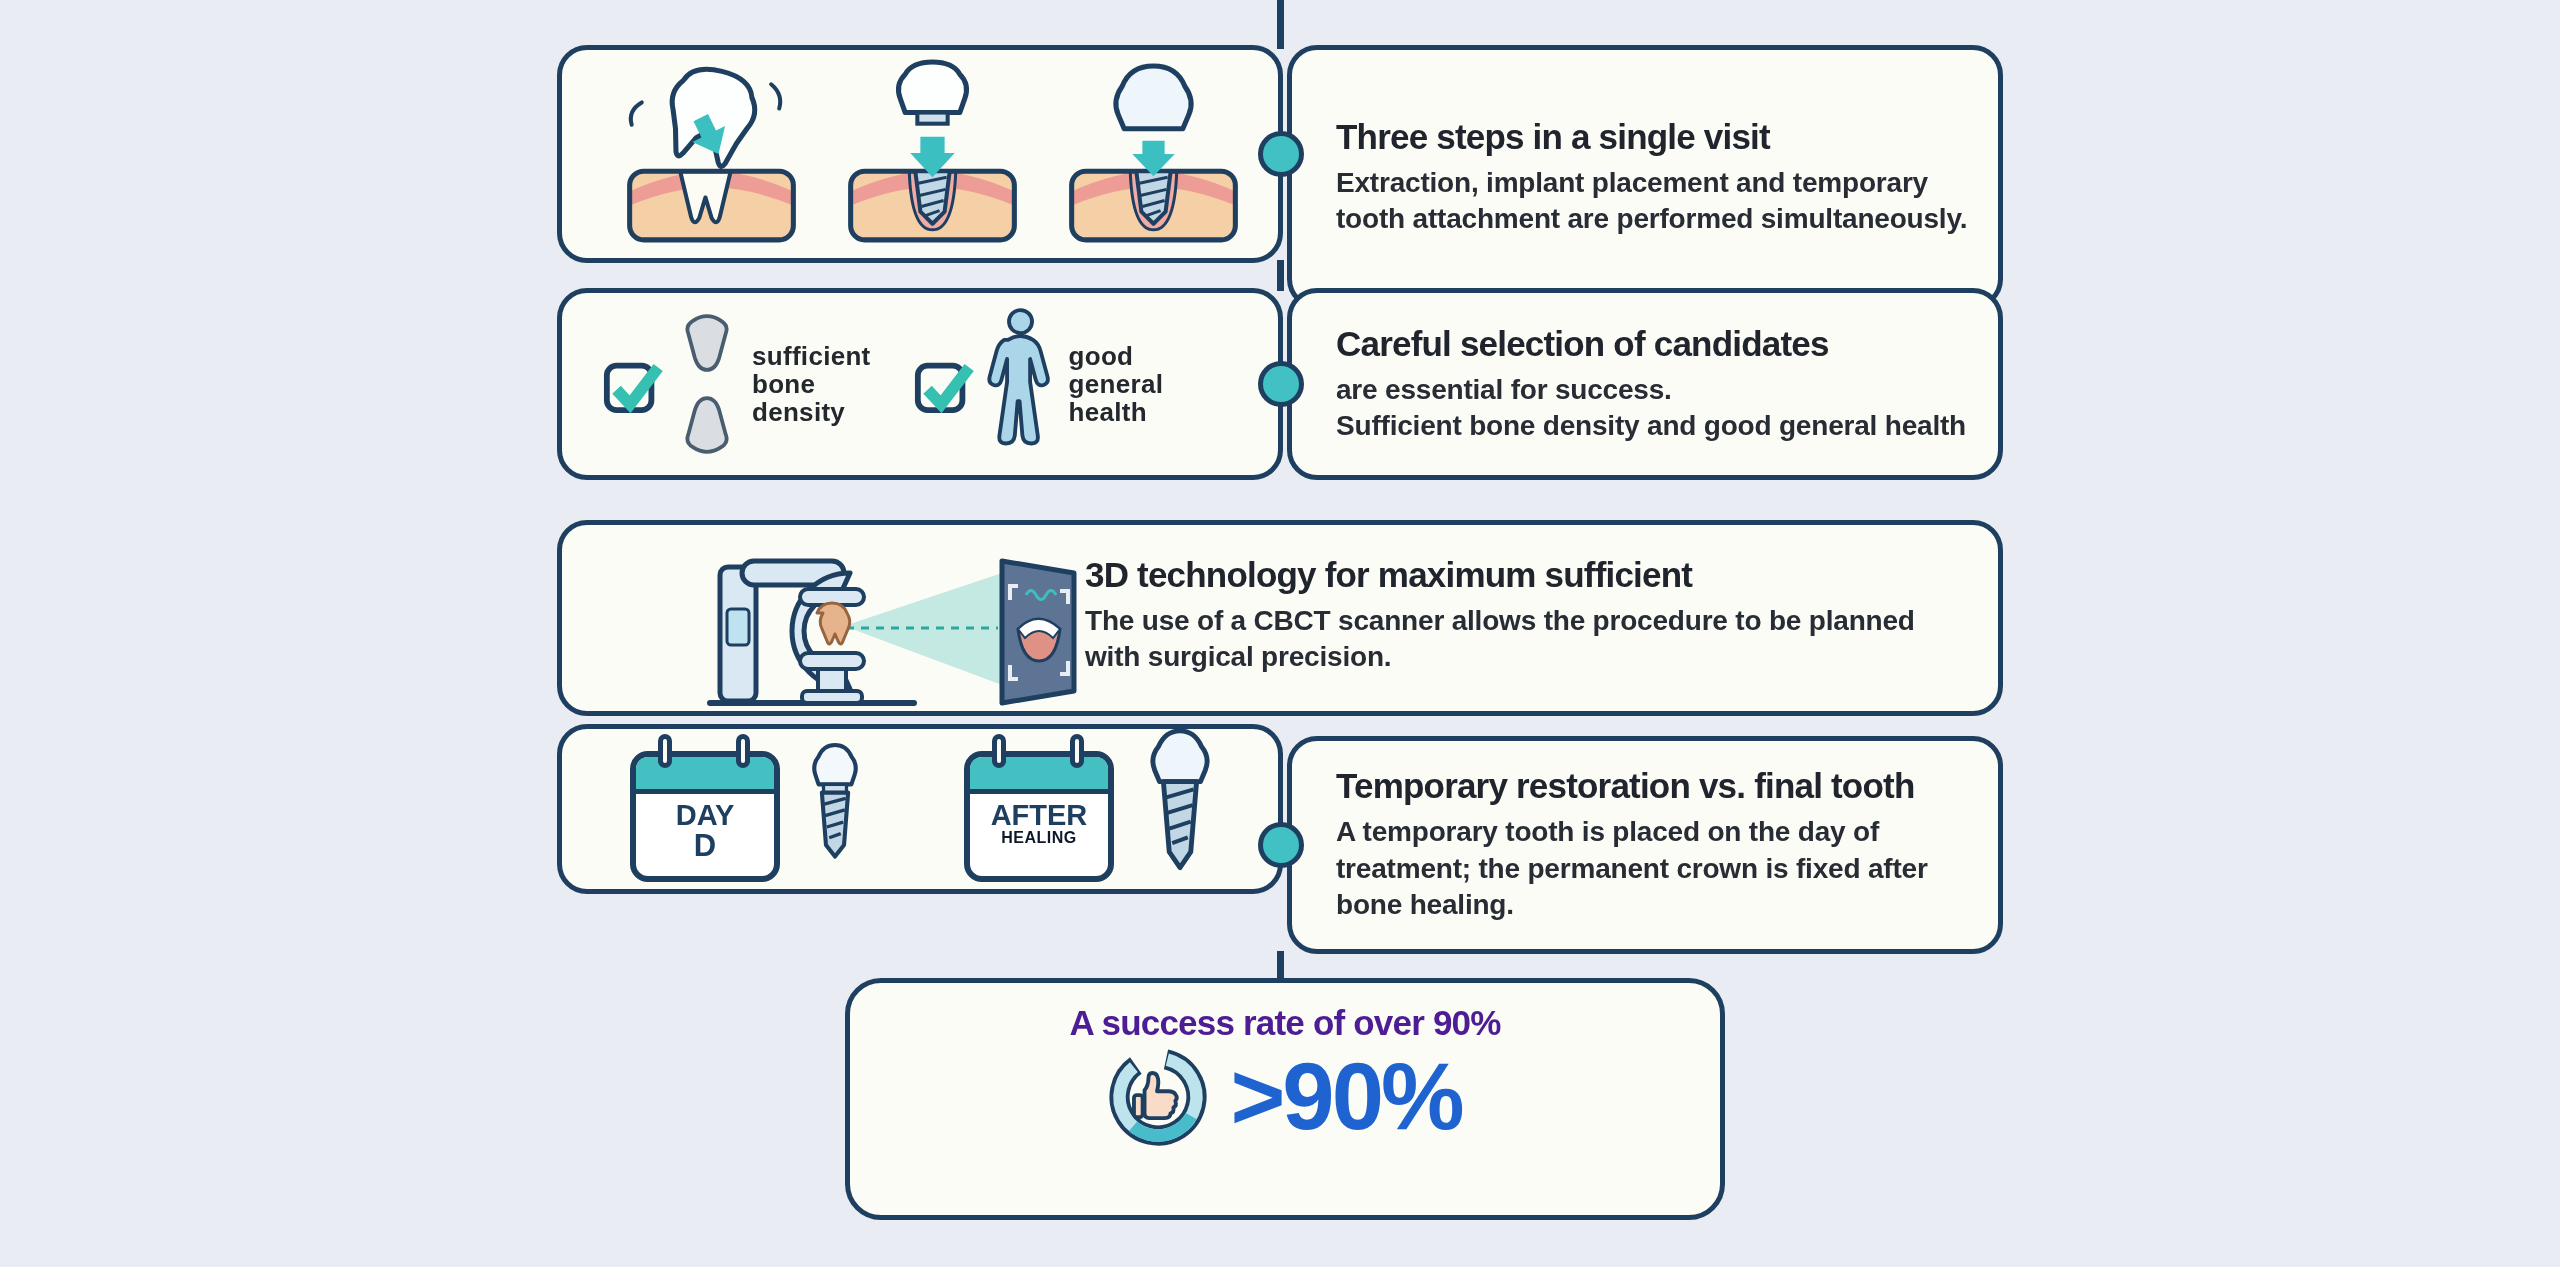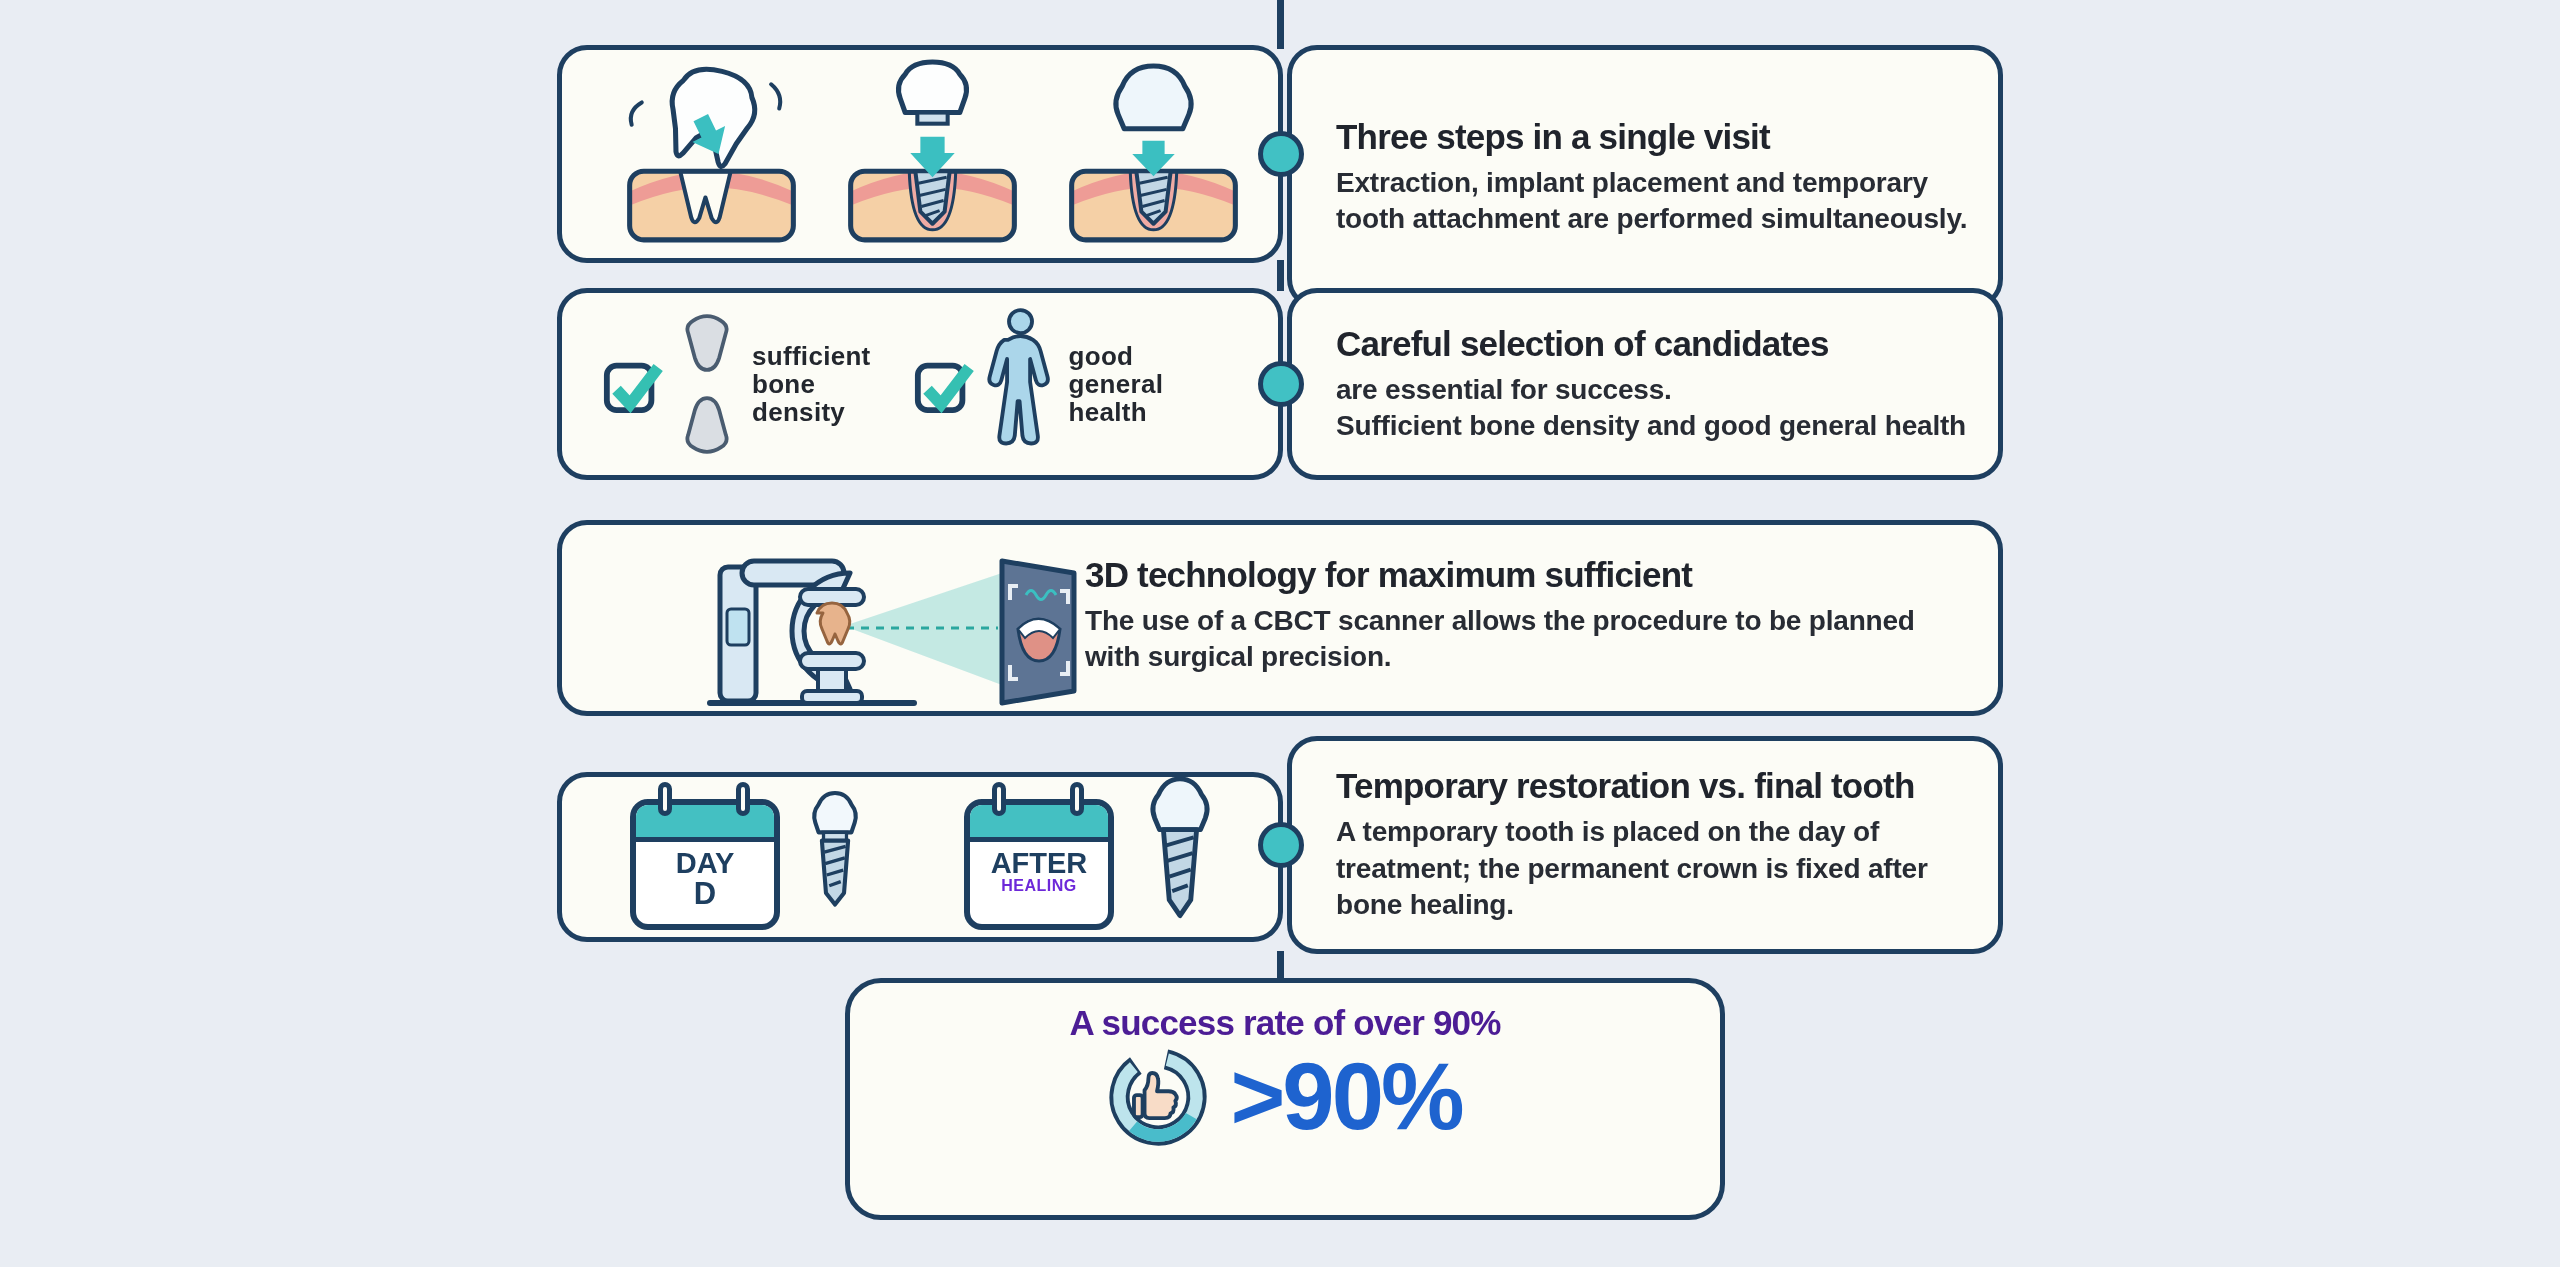--- a/index.html
+++ b/index.html
@@ -19,21 +19,21 @@
   
   .calendar{position:relative;width:150px;height:150px;flex:0 0 auto;}
   .cal-ring{position:absolute;top:0;width:14px;height:34px;background:#fcfcf6;border:5px solid #1e3f60;
             border-radius:8px;box-sizing:border-box;}
   .cal-body{position:absolute;top:17px;left:0;width:150px;height:131px;background:#ffffff;
             border:6px solid #1e3f60;border-radius:18px;box-sizing:border-box;overflow:hidden;}
   .cal-head{height:32px;background:#44c0c2;border-bottom:5px solid #1e3f60;}
   .cal-text{text-align:center;font-weight:bold;color:#1e3f60;margin-top:6px;}
   .cal-line1{font-size:29px;line-height:1.05;}
   .cal-line2{font-size:31px;line-height:1.05;}
-  .cal-line2.small{font-size:16px;letter-spacing:0.5px;color:#6d28d9;}
+  .cal-line2.small{font-size:16px;letter-spacing:0.5px;color:#0f172a;}
   .conclusion{position:absolute;left:845px;top:978px;width:880px;height:242px;background:#fcfcf6;
               border:5px solid #1e3f60;border-radius:36px;box-sizing:border-box;text-align:center;}
   .c-title{margin-top:20px;font-size:35px;font-weight:bold;letter-spacing:-0.8px;color:#4c1d95;}
   .stat-row{display:flex;align-items:center;justify-content:center;gap:22px;height:104px;margin-top:2px;}
   .stat-value{font-size:94px;font-weight:bold;letter-spacing:-3px;color:#1e63cf;line-height:1;}
   .c-desc .dline{font-size:28px;line-height:1.22;}
   .c-desc{margin-top:2px;}
   .c-desc .dline{white-space:nowrap;}
   .r3-text{position:absolute;left:523px;top:30px;}
 </style>
@@ -156,21 +156,21 @@
       <path d="M336 98 q20 -20 42 0 l-7 9 q-14 -14 -28 0 z" fill="#ffffff" stroke="#1e3f60" stroke-width="2"></path>
       <path d="M344 64 q5 -9 10 0 t10 0 t10 0" stroke="#3bbfc1" stroke-width="3" fill="none"></path>
     </svg>
     <div class="r3-text">
       <div class="step-title">3D technology for maximum sufficient</div>
       <div class="dline">The use of a CBCT scanner allows the procedure to be planned</div>
       <div class="dline">with surgical precision.</div>
     </div>
   </div>
 
-  <div class="card" style="left:557px;top:772px;width:726px;height:170px;">
+  <div class="card" style="left:557px;top:724px;width:726px;height:170px;">
     <div class="icon-row" style="padding-left:68px;">
       <div class="calendar">
         <div class="cal-body">
           <div class="cal-head"></div>
           <div class="cal-text">
             <div class="cal-line1">DAY</div>
             <div class="cal-line2">D</div>
           </div>
         </div>
         <div class="cal-ring" style="left:28px;"></div>

